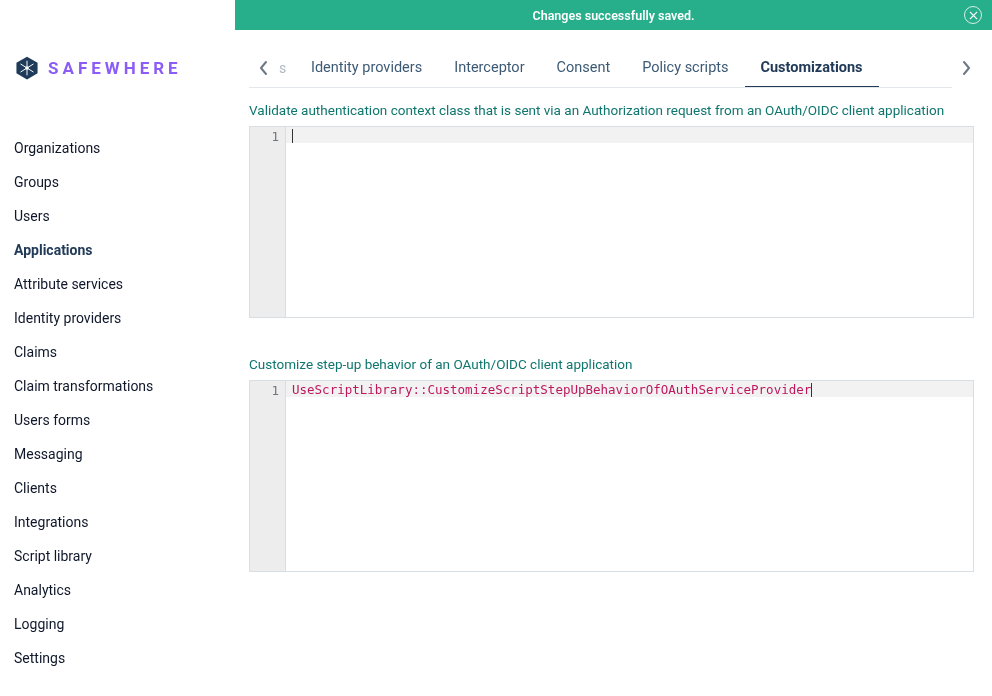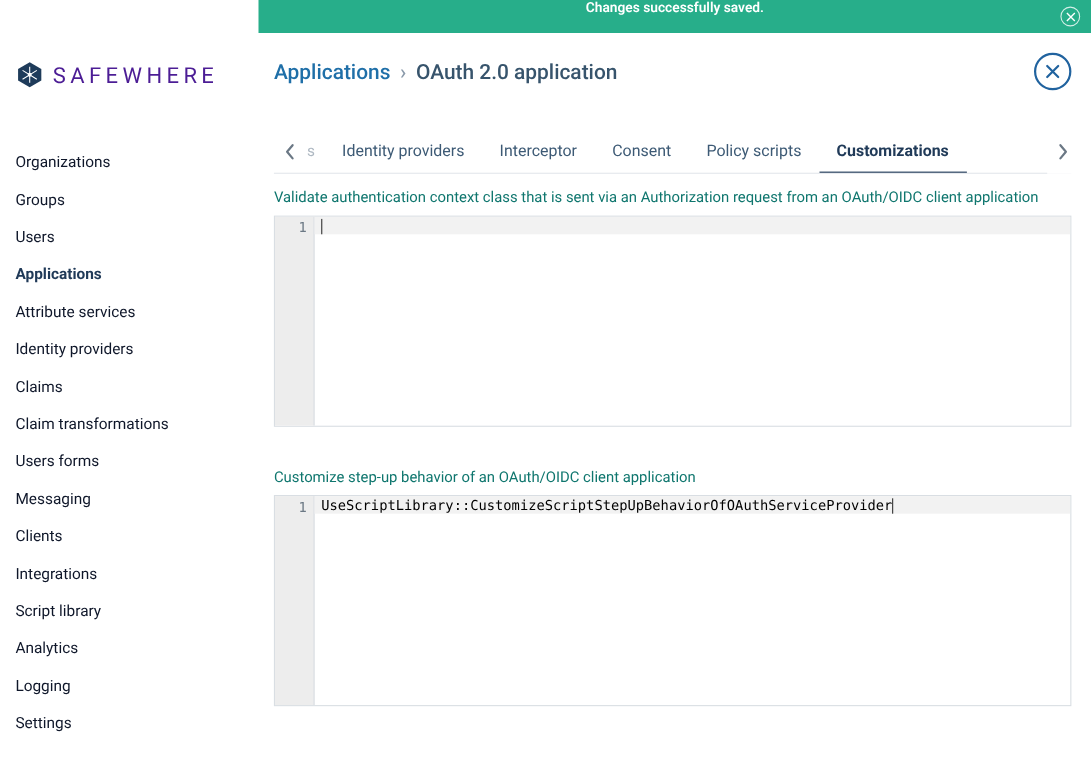--- a/index.html
+++ b/index.html
@@ -17,21 +17,21 @@
   
   .toast {
     position: absolute;
     top: 0;
     left: 235px;
     right: 0;
     height: 30px;
     background: #27ae8a;
     color: #fff;
     display: flex;
-    align-items: flex-start;
+    align-items: center;
     justify-content: center;
     font-size: 12.5px;
     font-weight: 600;
     z-index: 5;
   }
   .toast-close {
     position: absolute;
     right: 10px;
     top: 50%;
     transform: translateY(-50%);
@@ -57,24 +57,24 @@
   .brand {
     display: flex;
     align-items: center;
     gap: 8px;
     color: #1e3b5a;
     margin-bottom: 50px;
     padding-left: 0;
   }
   .brand-icon { width: 26px; height: 26px; color: #1e3b5a; }
   .brand-text {
-    font-size: 20px;
+    font-size: 17px;
     letter-spacing: 4px;
-    font-weight: 400;
-    color: #4c1d95;
+    font-weight: 700;
+    color: #8b5cf6;
   }
   .nav-list { list-style: none; }
   .nav-item {
     padding: 9px 0;
     color: #0f172a;
     font-size: 14px;
     cursor: pointer;
   }
   .nav-item.selected {
     color: #203a58;
@@ -192,21 +192,21 @@
   }
   .editor-line-hl {
     height: 16px;
     background: #f2f2f2;
   }
   .editor-lines {
     position: absolute;
     top: 1px; left: 6px; right: 4px;
     font-family: ui-monospace, "SFMono-Regular", Menlo, Consolas, monospace;
     font-size: 12.5px;
-    color: #000000;
+    color: #be185d;
     white-space: pre;
   }
   .editor-lines::after {
     content: "";
     display: inline-block;
     border-right: 1px solid #333;
     height: 14px;
     vertical-align: text-bottom;
   }
 
@@ -251,32 +251,20 @@
         <li class="nav-item">Clients</li>
         <li class="nav-item">Integrations</li>
         <li class="nav-item">Script library</li>
         <li class="nav-item">Analytics</li>
         <li class="nav-item">Logging</li>
         <li class="nav-item">Settings</li>
       </ul>
   </aside>
 
   <main class="main">
-    <div class="page-header">
-      <div class="breadcrumb">
-        <a href="#">Applications</a>
-        <span class="sep">›</span>
-        <span>OAuth 2.0 application</span>
-      </div>
-      <div class="close-circle">
-        <svg viewBox="0 0 14 14">
-            <path d="M2 2 L12 12 M12 2 L2 12" stroke="currentColor" stroke-width="2" fill="none" stroke-linecap="round"></path>
-          </svg>
-      </div>
-    </div>
 
     <div class="tabstrip">
       <div class="tab-arrow left">
         <svg width="11" height="16" viewBox="0 0 11 16">
             <path d="M8 2 L3 8 L8 14" stroke="#6b7885" stroke-width="2" fill="none" stroke-linecap="round" stroke-linejoin="round"></path>
           </svg>
       </div>
       <div class="tab-peek">s</div>
       <div class="tabs" id="tabs">
           <div class="tab">Identity providers</div>

